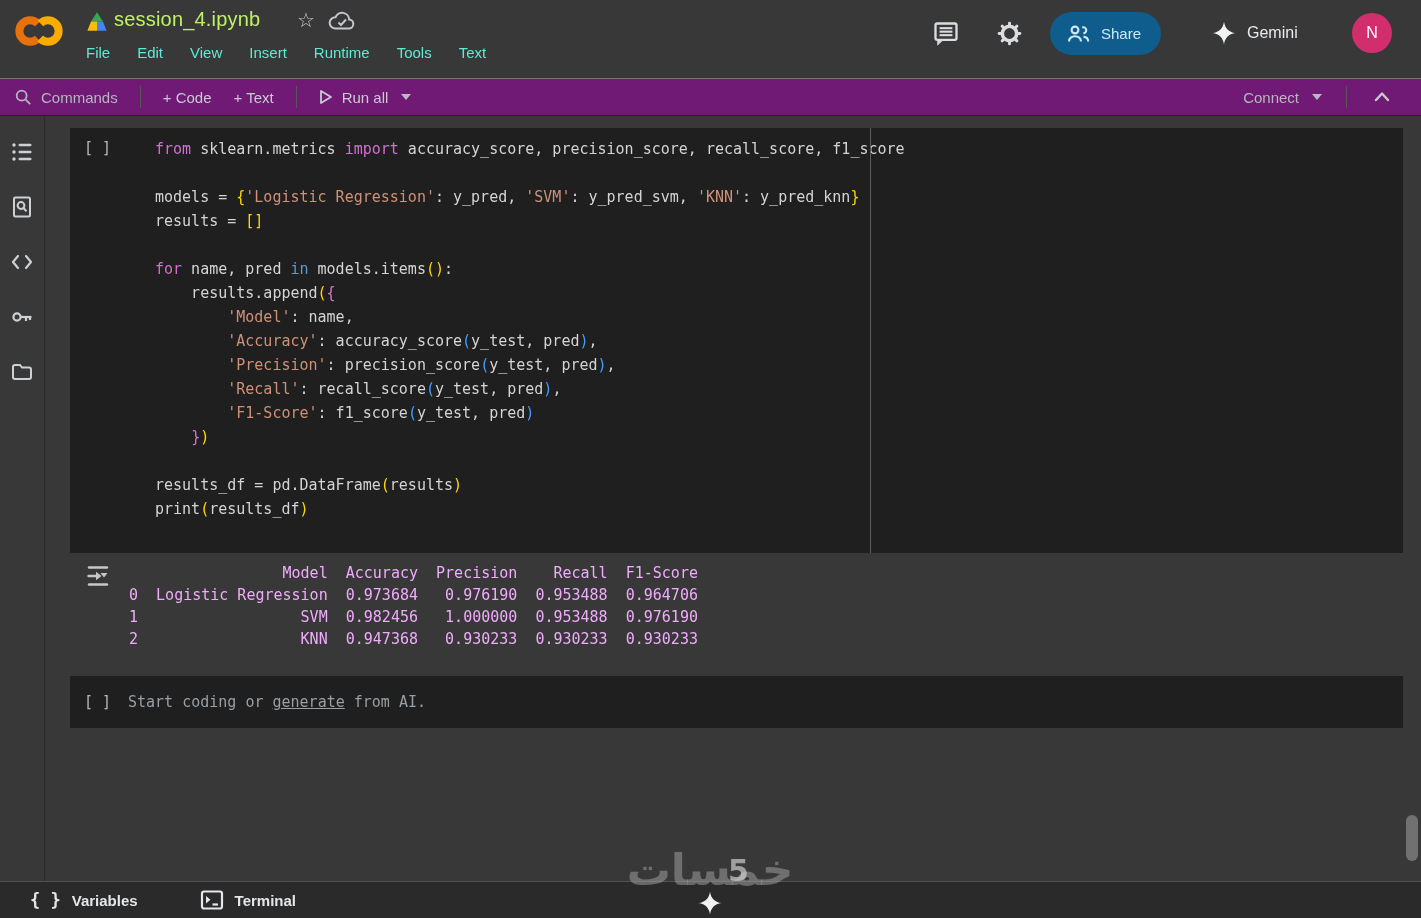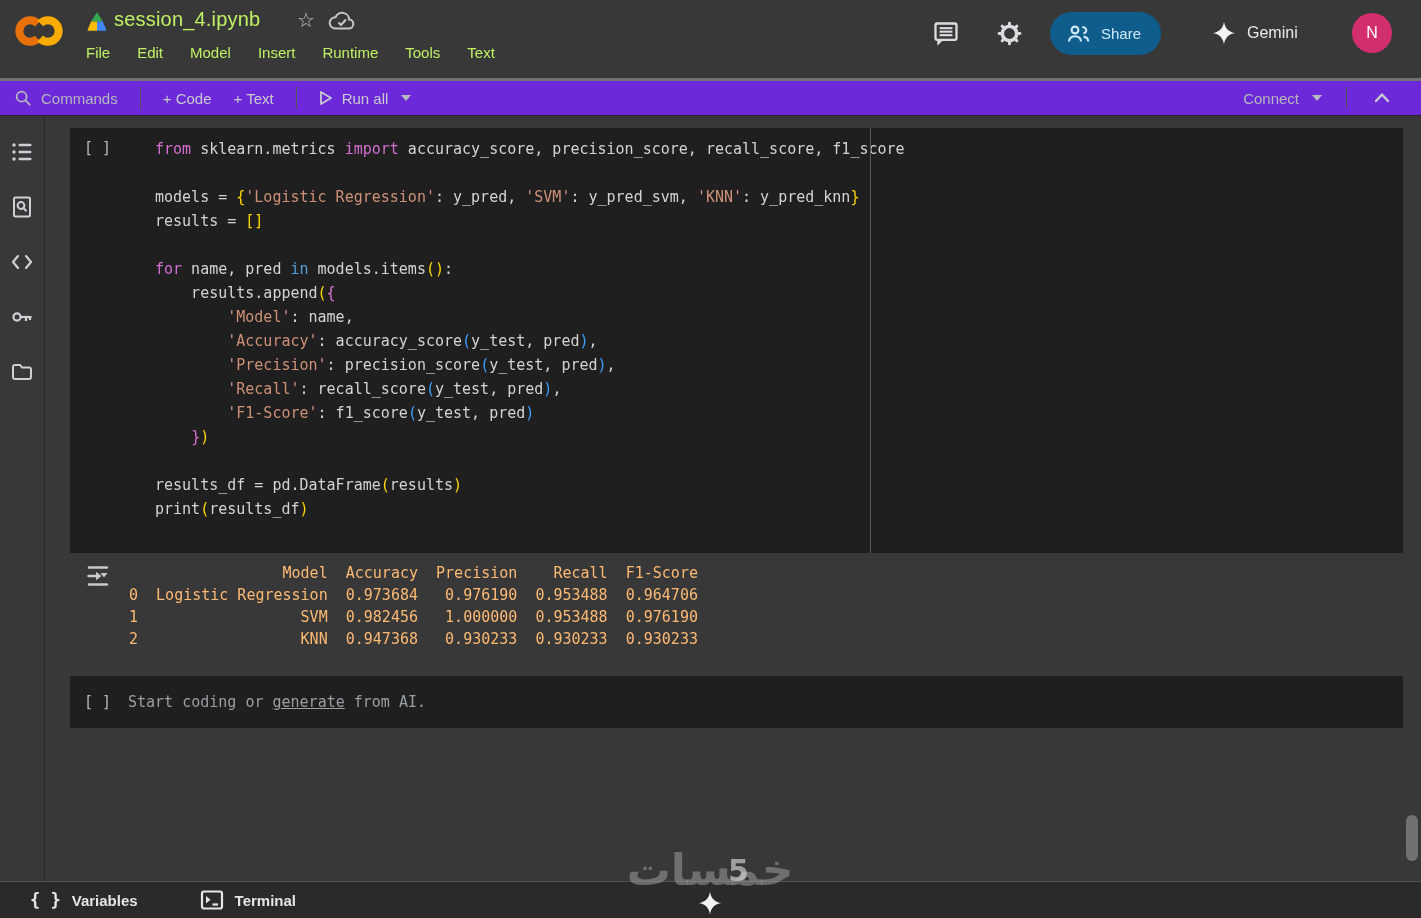--- a/index.html
+++ b/index.html
@@ -8,36 +8,36 @@
   .page { position:relative; width:1421px; height:918px; background:#383838; }
 
   
   .header { position:absolute; left:0; top:0; width:1421px; height:78px; background:#383838; }
   .logo { position:absolute; left:14px; top:9px; width:50px; height:44px; }
   .drive-icon { position:absolute; left:86px; top:11px; }
   .filename { position:absolute; left:114px; top:8px; font-size:20px; color:#bef264; letter-spacing:.2px; }
   .star-btn { position:absolute; left:297px; top:8px; font-size:20px; color:#c4c7cb; cursor:pointer; }
   .cloud-btn { position:absolute; left:328px; top:10px; }
   .menubar { position:absolute; left:86px; top:44px; display:flex; gap:27px; }
-  .menu-item { font-size:15px; font-weight:500; color:#bef264; cursor:pointer; }
+  .menu-item { font-size:15px; font-weight:500; color:#5eead4; cursor:pointer; }
   .hdr-right { position:absolute; right:0; top:0; height:78px; }
   .comment-btn { position:absolute; left:-489px; top:20px; }
   .gear-btn { position:absolute; left:-425px; top:20px; }
   .share-btn { position:absolute; left:-371px; top:12px; height:43px; padding:0 20px 0 16px;
     border-radius:22px; background:#0f5d8c; display:flex; align-items:center; gap:10px; cursor:pointer; }
   .share-label { font-size:15px; font-weight:500; color:#cfe8fa; }
   .gemini-btn { position:absolute; left:-210px; top:20px; display:flex; align-items:center; gap:10px; cursor:pointer; }
   .gemini-label { font-size:16px; font-weight:500; color:#e8eaed; }
   .avatar { position:absolute; left:-69px; top:13px; width:40px; height:40px; border-radius:50%;
     background:#d22e6e; color:#fff; font-size:16px; font-weight:500;
     display:flex; align-items:center; justify-content:center; cursor:pointer; }
 
   
-  .toolbar { position:absolute; left:0; top:78px; width:1421px; height:38px; background:#6d28d9;
-    border-top:3px solid #737373; border-bottom:1px solid #242424;
+  .toolbar { position:absolute; left:0; top:78px; width:1421px; height:38px; background:#701a75;
+    border-top:1px solid #737373; border-bottom:1px solid #242424;
     display:flex; align-items:center; }
   .tb-left { display:flex; align-items:center; padding-left:14px; gap:12px; }
   .tb-item { display:flex; align-items:center; gap:9px; color:#c7cbcf; font-size:15px; cursor:pointer; }
   .tb-muted { color:#b4b8bc; }
   .tb-div { width:1px; height:22px; background:#565656; margin:0 10px; }
   .tb-right { margin-left:auto; display:flex; align-items:center; gap:14px; padding-right:28px; }
   .caret { width:0; height:0; border-left:5px solid transparent; border-right:5px solid transparent;
     border-top:6px solid #b7bbbf; margin-left:4px; }
 
   
@@ -51,21 +51,21 @@
   .cell { position:absolute; background:#1f1f1f; }
   .cell1 { left:24px; top:12px; width:1333px; height:425px; }
   .cell2 { left:24px; top:560px; width:1333px; height:52px; }
   .gutter { position:absolute; left:14px; top:11px; font-family:"DejaVu Sans Mono", monospace;
     font-size:15px; color:#b7b7b7; }
   .code-area { position:absolute; left:58px; top:9px; font-family:"DejaVu Sans Mono", monospace;
     font-size:15px; line-height:24px; white-space:pre; cursor:text;margin-left:27px; }
   .ruler { position:absolute; left:800px; top:0; bottom:0; width:1px; background:#5d5d5d; }
   .output-icon { position:absolute; left:39px; top:447px; cursor:pointer; }
   .output-pre { position:absolute; left:83px; top:446px; font-family:"DejaVu Sans Mono", monospace;
-    font-size:15px; line-height:22px; color:#fdba74; white-space:pre; }
+    font-size:15px; line-height:22px; color:#f0abfc; white-space:pre; }
   .placeholder { position:absolute; left:58px; top:17px; font-family:"DejaVu Sans Mono", monospace;
     font-size:15px; color:#9a9fa4; }
   .placeholder a { color:#9a9fa4; text-decoration:underline; cursor:pointer; }
   .cell2 .gutter { top:17px; }
 
   
   .bottombar { position:absolute; left:0; top:881px; width:1421px; height:37px; background:#2a2a2a;
     border-top:1px solid #525252; display:flex; align-items:center; }
   .bb-item { display:flex; align-items:center; gap:11px; cursor:pointer; }
   .bb-vars { margin-left:30px; }
@@ -102,21 +102,21 @@
     </svg>
     <div class="filename">session_4.ipynb</div>
     <div class="star-btn">☆</div>
     <svg class="cloud-btn" width="28" height="22" viewBox="0 0 28 22">
       <path d="M7 18.5 h13.5 a4.5 4.5 0 0 0 .6-9 A7 7 0 0 0 7.6 7.2 5.6 5.6 0 0 0 7 18.5 Z" fill="none" stroke="#c4c7cb" stroke-width="2"></path>
       <polyline points="10.5,12.5 13,15 18,9.5" fill="none" stroke="#c4c7cb" stroke-width="2"></polyline>
     </svg>
     <div class="menubar">
         <div class="menu-item">File</div>
         <div class="menu-item">Edit</div>
-        <div class="menu-item">Model</div>
+        <div class="menu-item">View</div>
         <div class="menu-item">Insert</div>
         <div class="menu-item">Runtime</div>
         <div class="menu-item">Tools</div>
         <div class="menu-item">Text</div>
       </div>
 
     <div class="hdr-right">
       <svg class="comment-btn" width="28" height="28" viewBox="0 0 24 24">
         <rect x="3" y="3" width="18" height="14" rx="1.5" fill="none" stroke="#dadce0" stroke-width="2"></rect>
         <line x1="6.5" y1="7" x2="17.5" y2="7" stroke="#dadce0" stroke-width="1.8"></line>

